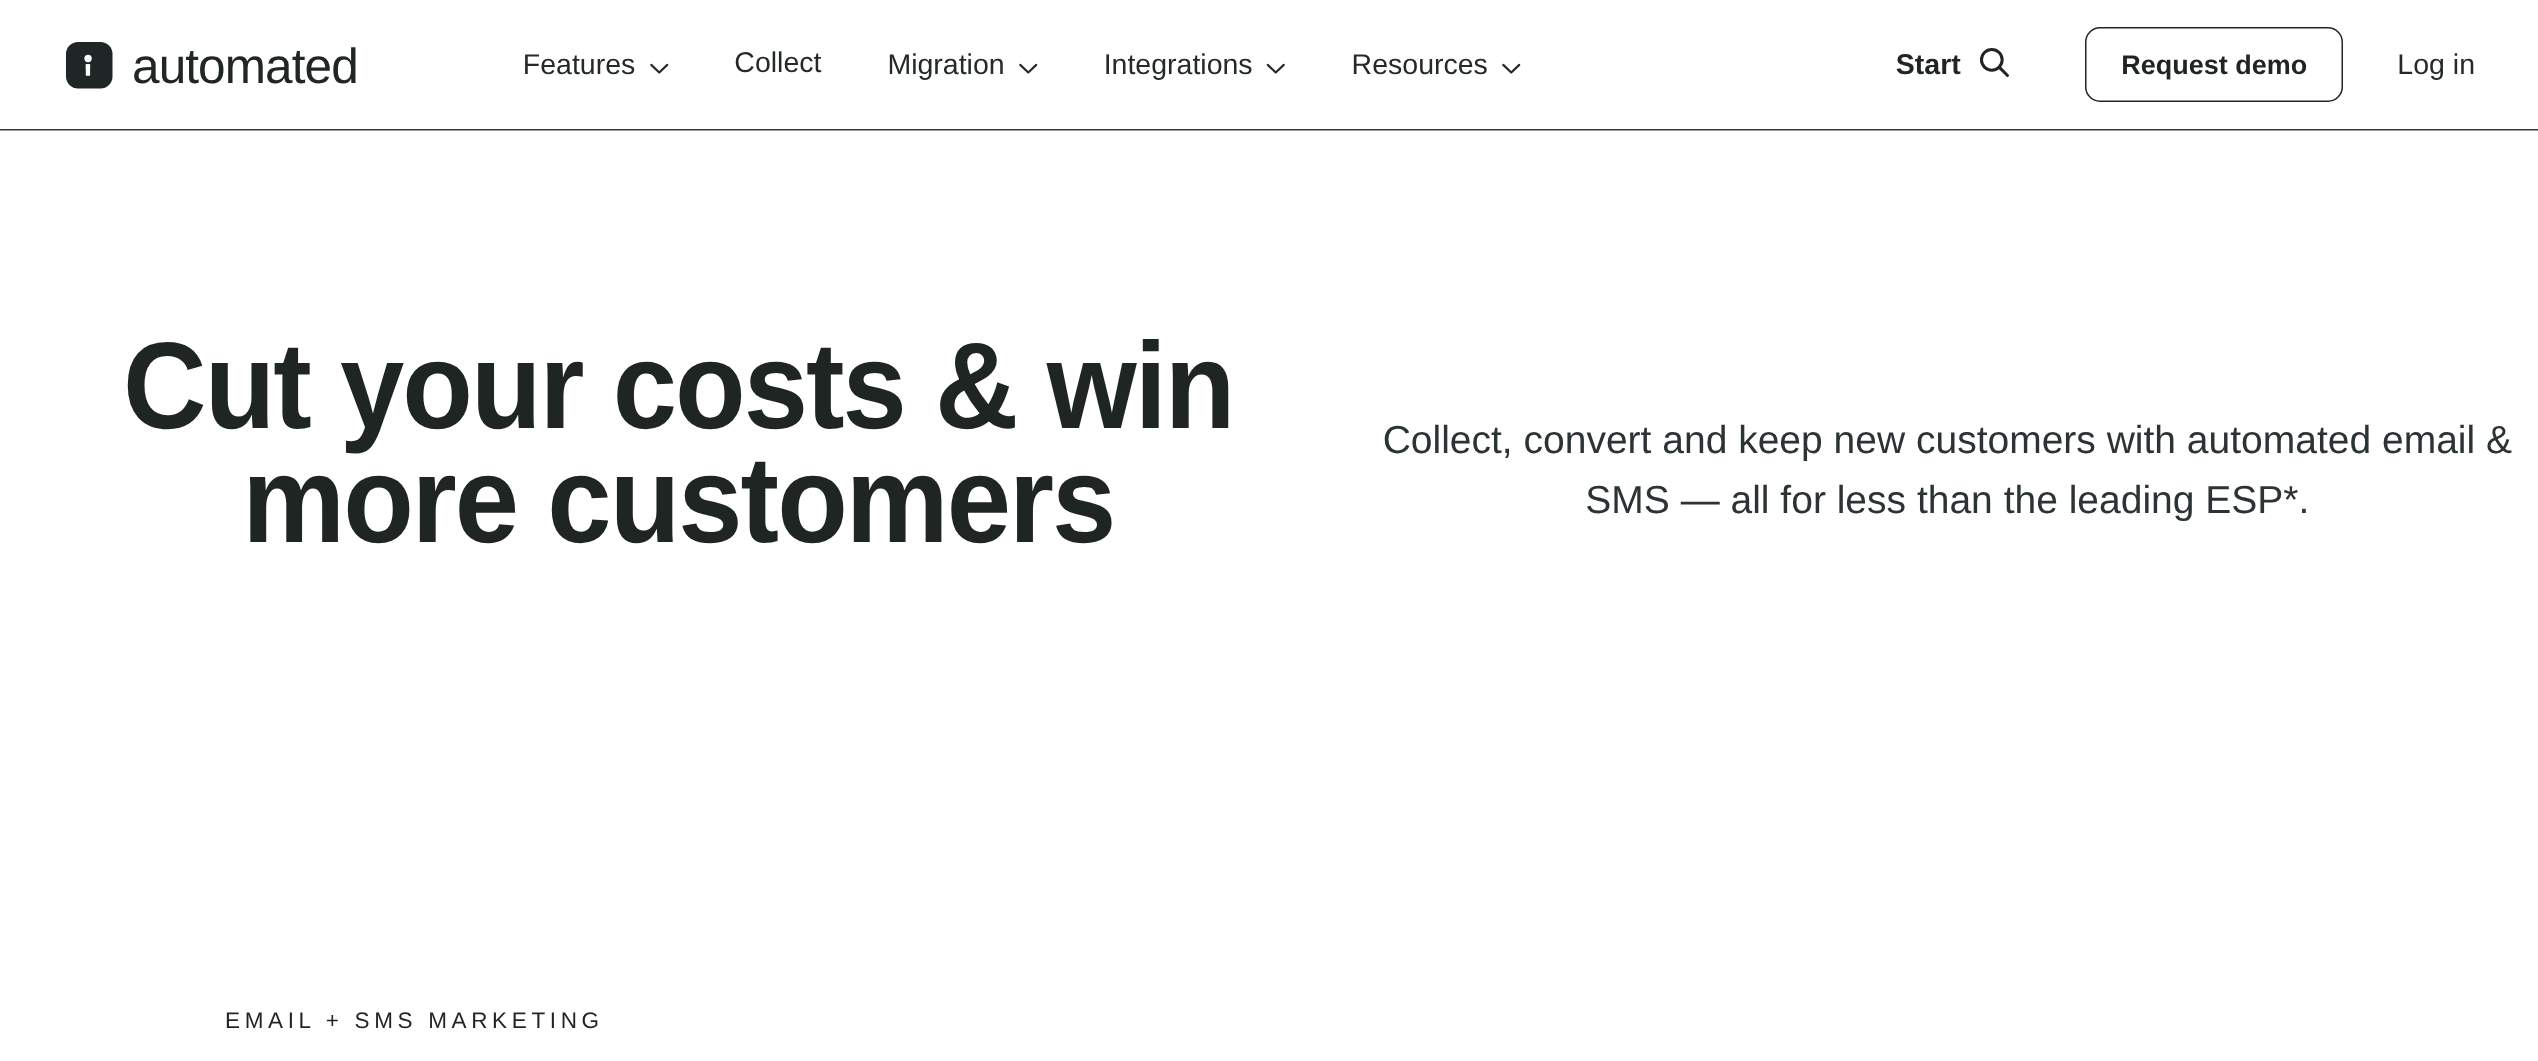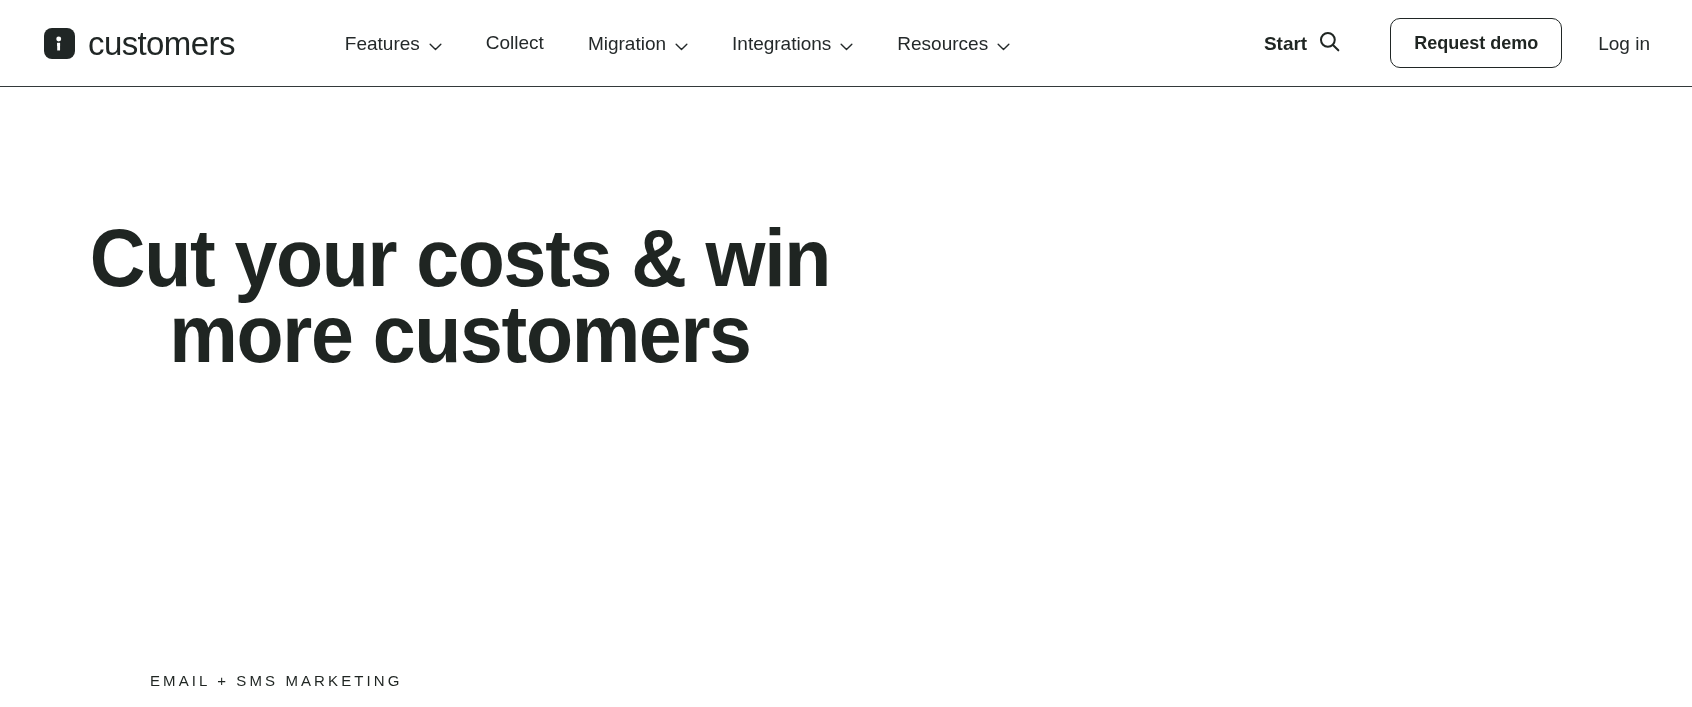--- a/index.html
+++ b/index.html
@@ -188,21 +188,21 @@
 <header class="header">
 
   <a href="#" class="logo">
     <span class="logo-mark">
       <svg width="19" height="19" viewBox="0 0 24 24" aria-hidden="true">
         <circle cx="11" cy="6.3" r="3.1" fill="#ffffff"></circle>
         <path d="M9.1 11.2 h3.6 v9.6 h-3.6 z" fill="#ffffff"></path>
         <path d="M9.1 11.2 h3.6 v4.0 h-3.6 z" fill="#ffffff"></path>
       </svg>
     </span>
-    <span class="logo-text">customers</span>
+    <span class="logo-text">automated</span>
   </a>
 
   <nav class="nav">
 
     <button class="nav-item">
       <span>Features</span>
       <span class="chev">
         <svg width="13" height="8" viewBox="0 0 14 9" aria-hidden="true">
           <path d="M1 1.4 L7 7.2 L13 1.4" fill="none" stroke="#24292a" stroke-width="1.6" stroke-linecap="round" stroke-linejoin="round"></path>
         </svg>
@@ -257,17 +257,18 @@
     <button class="btn btn-outline">Request demo</button>
 
 
     <a href="#" class="login-link">Log in</a>
 
   </div>
 </header>
 
 <main class="hero">
   <h1 class="hero-title">Cut your costs &amp; win more customers</h1>
+  <p class="hero-sub">Collect, convert and keep new customers with automated email &amp; SMS — all for less than the leading ESP*.</p>
 </main>
 
 <div class="eyebrow-wrap">
   <div class="eyebrow">EMAIL + SMS MARKETING</div>
 </div>
 
 </body></html>

